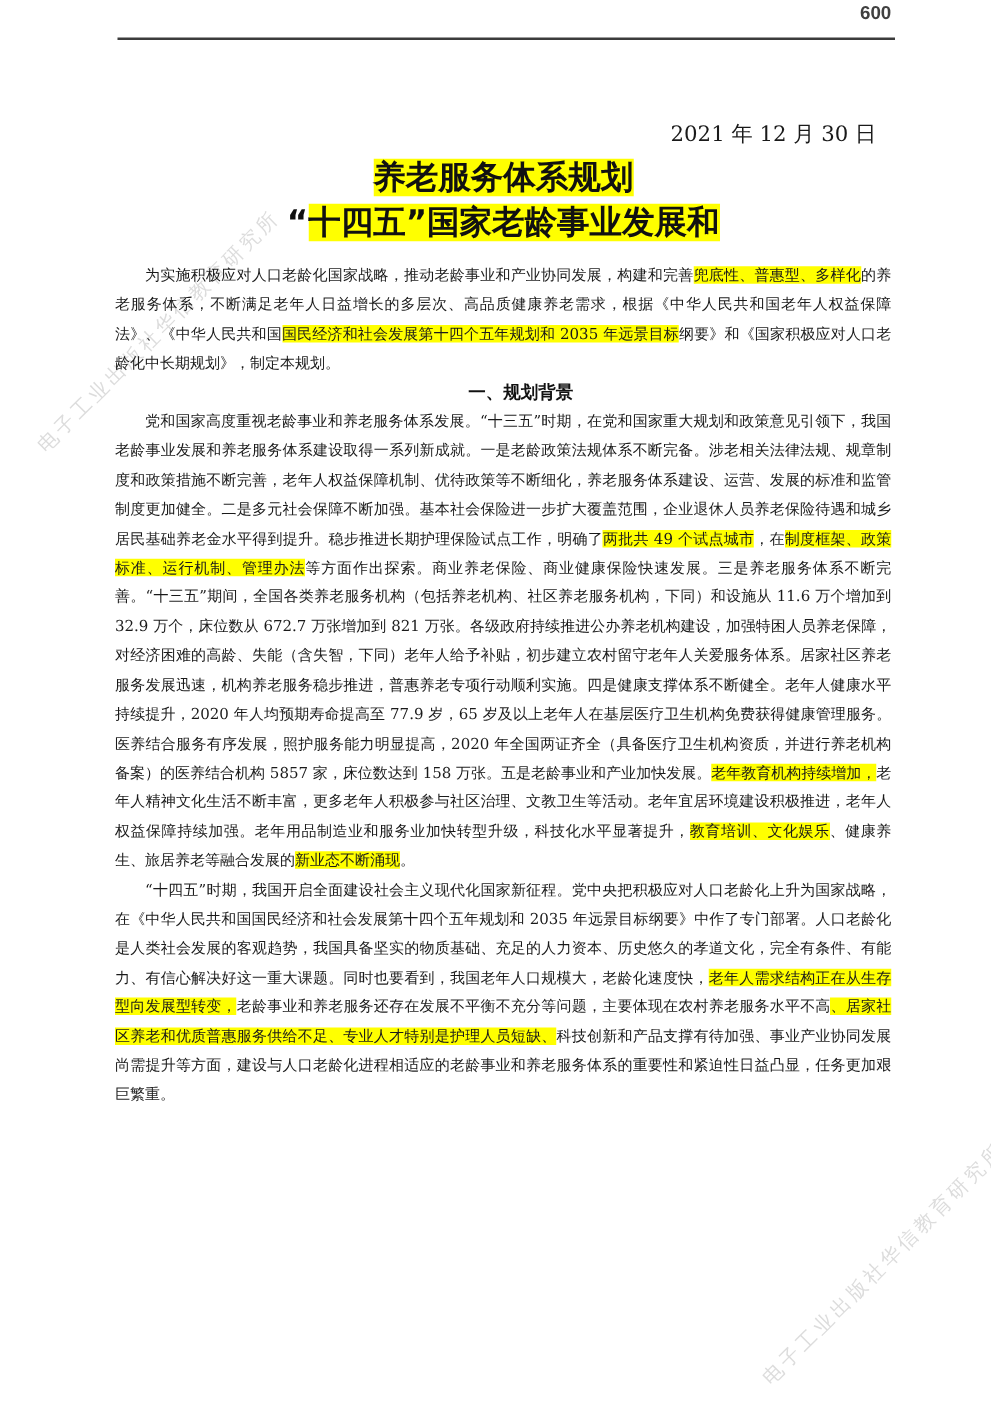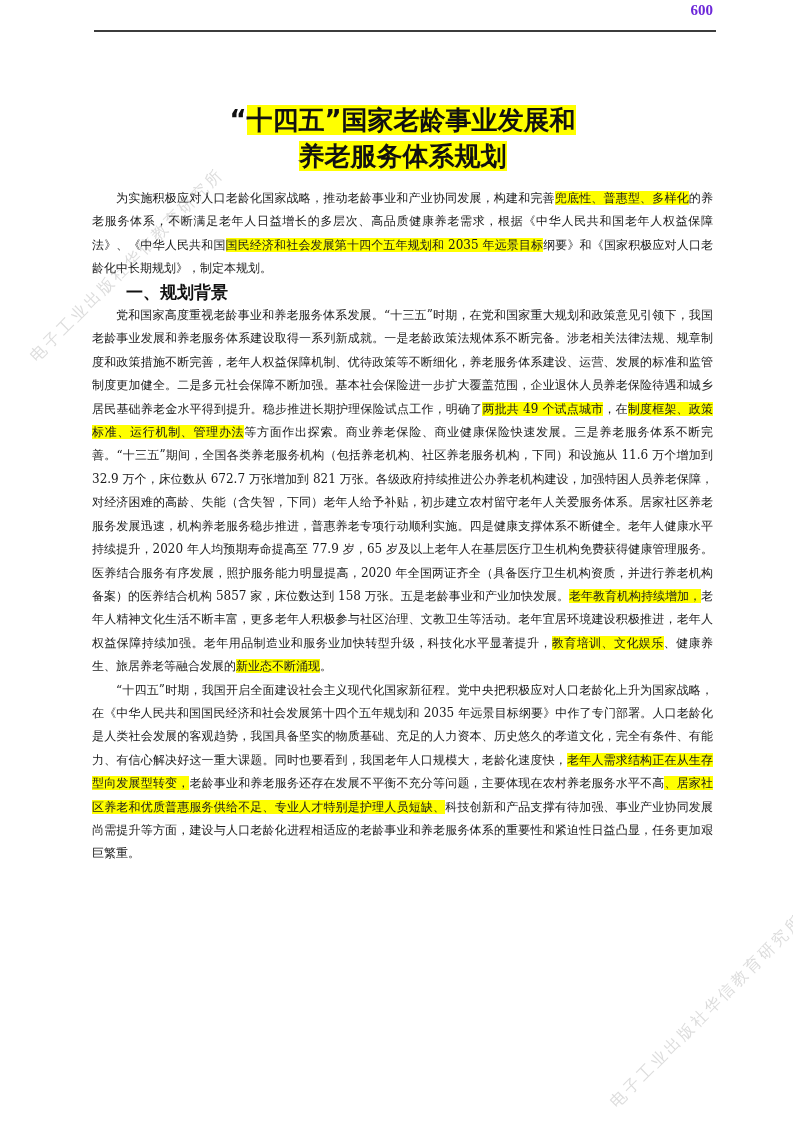--- a/index.html
+++ b/index.html
@@ -9,24 +9,24 @@
     height: 1122px;
     background: #ffffff;
     overflow: hidden;
     font-family: "DejaVu Serif", "Liberation Serif", serif;
     color: #1a1a1a;
   }
   .page-number {
     position: absolute;
     top: 2px;
     right: 80px;
-    font-family: Liberation Serif, serif;
+    font-family: Liberation Sans, sans-serif;
     font-size: 15px;
     font-weight: 600;
-    color: #6d28d9;
+    color: #404040;
   }
   .header-rule {
     position: absolute;
     top: 30px;
     left: 94px;
     width: 622px;
     height: 2px;
     background: #3c3c3c;
   }
   .wm {
@@ -76,42 +76,44 @@
   .hl { background: var(--hl, #ffff00); }
   .doc-body p.body {
     margin: 0;
     font-size: 12px;
     line-height: 23.4px;
     text-align: justify;
     text-indent: 2em;
   }
   .doc-body h2.section {
     margin: 0;
-    font-size: 17px;
+    font-size: 14px;
     line-height: 23.4px;
     font-family: "DejaVu Sans", "Liberation Sans", sans-serif;
     font-weight: bold;
     text-indent: 2em;
     color: #111111;
+    text-align: center;
   }
 </style>
 </head>
 <body>
 
 <div class="page">
   <div class="page-number">600</div>
   <div class="header-rule"></div>
 
   <div class="wm wm1">电子工业出版社华信教育研究所</div>
   <div class="wm wm2">电子工业出版社华信教育研究所</div>
 
   <div class="content">
+    <p class="date-line">2021 年 12 月 30 日</p>
     <h1 class="doc-title" id="doc-title">
+        <span class="title-line"><span class="hl">养老服务体系规划</span></span>
         <span class="title-line"><span>“</span><span class="hl">十四五”国家老龄事业发展和</span></span>
-        <span class="title-line"><span class="hl">养老服务体系规划</span></span>
       </h1>
     <main class="doc-body" id="doc-body">
         <p class="body"><span>为实施积极应对人口老龄化国家战略，推动老龄事业和产业协同发展，构建和完善</span><span class="hl">兜底性、普惠型、多样化</span><span>的养老服务体系，不断满足老年人日益增长的多层次、高品质健康养老需求，根据《中华人民共和国老年人权益保障法》、《中华人民共和国</span><span class="hl">国民经济和社会发展第十四个五年规划和 2035 年远景目标</span><span>纲要》和《国家积极应对人口老龄化中长期规划》，制定本规划。</span></p>
         <h2 class="section">一、规划背景</h2>
         <p class="body"><span>党和国家高度重视老龄事业和养老服务体系发展。“十三五”时期，在党和国家重大规划和政策意见引领下，我国老龄事业发展和养老服务体系建设取得一系列新成就。一是老龄政策法规体系不断完备。涉老相关法律法规、规章制度和政策措施不断完善，老年人权益保障机制、优待政策等不断细化，养老服务体系建设、运营、发展的标准和监管制度更加健全。二是多元社会保障不断加强。基本社会保险进一步扩大覆盖范围，企业退休人员养老保险待遇和城乡居民基础养老金水平得到提升。稳步推进长期护理保险试点工作，明确了</span><span class="hl">两批共 49 个试点城市</span><span>，在</span><span class="hl">制度框架、政策标准、运行机制、管理办法</span><span>等方面作出探索。商业养老保险、商业健康保险快速发展。三是养老服务体系不断完善。“十三五”期间，全国各类养老服务机构（包括养老机构、社区养老服务机构，下同）和设施从 11.6 万个增加到 32.9 万个，床位数从 672.7 万张增加到 821 万张。各级政府持续推进公办养老机构建设，加强特困人员养老保障，对经济困难的高龄、失能（含失智，下同）老年人给予补贴，初步建立农村留守老年人关爱服务体系。居家社区养老服务发展迅速，机构养老服务稳步推进，普惠养老专项行动顺利实施。四是健康支撑体系不断健全。老年人健康水平持续提升，2020 年人均预期寿命提高至 77.9 岁，65 岁及以上老年人在基层医疗卫生机构免费获得健康管理服务。医养结合服务有序发展，照护服务能力明显提高，2020 年全国两证齐全（具备医疗卫生机构资质，并进行养老机构备案）的医养结合机构 5857 家，床位数达到 158 万张。五是老龄事业和产业加快发展。</span><span class="hl">老年教育机构持续增加，</span><span>老年人精神文化生活不断丰富，更多老年人积极参与社区治理、文教卫生等活动。老年宜居环境建设积极推进，老年人权益保障持续加强。老年用品制造业和服务业加快转型升级，科技化水平显著提升，</span><span class="hl">教育培训、文化娱乐</span><span>、健康养生、旅居养老等融合发展的</span><span class="hl">新业态不断涌现</span><span>。</span></p>
         <p class="body"><span>“十四五”时期，我国开启全面建设社会主义现代化国家新征程。党中央把积极应对人口老龄化上升为国家战略，在《中华人民共和国国民经济和社会发展第十四个五年规划和 2035 年远景目标纲要》中作了专门部署。人口老龄化是人类社会发展的客观趋势，我国具备坚实的物质基础、充足的人力资本、历史悠久的孝道文化，完全有条件、有能力、有信心解决好这一重大课题。同时也要看到，我国老年人口规模大，老龄化速度快，</span><span class="hl">老年人需求结构正在从生存型向发展型转变，</span><span>老龄事业和养老服务还存在发展不平衡不充分等问题，主要体现在农村养老服务水平不高</span><span class="hl">、居家社区养老和优质普惠服务供给不足、专业人才特别是护理人员短缺、</span><span>科技创新和产品支撑有待加强、事业产业协同发展尚需提升等方面，建设与人口老龄化进程相适应的老龄事业和养老服务体系的重要性和紧迫性日益凸显，任务更加艰巨繁重。</span></p>
       </main>
   </div>
 </div>
 

